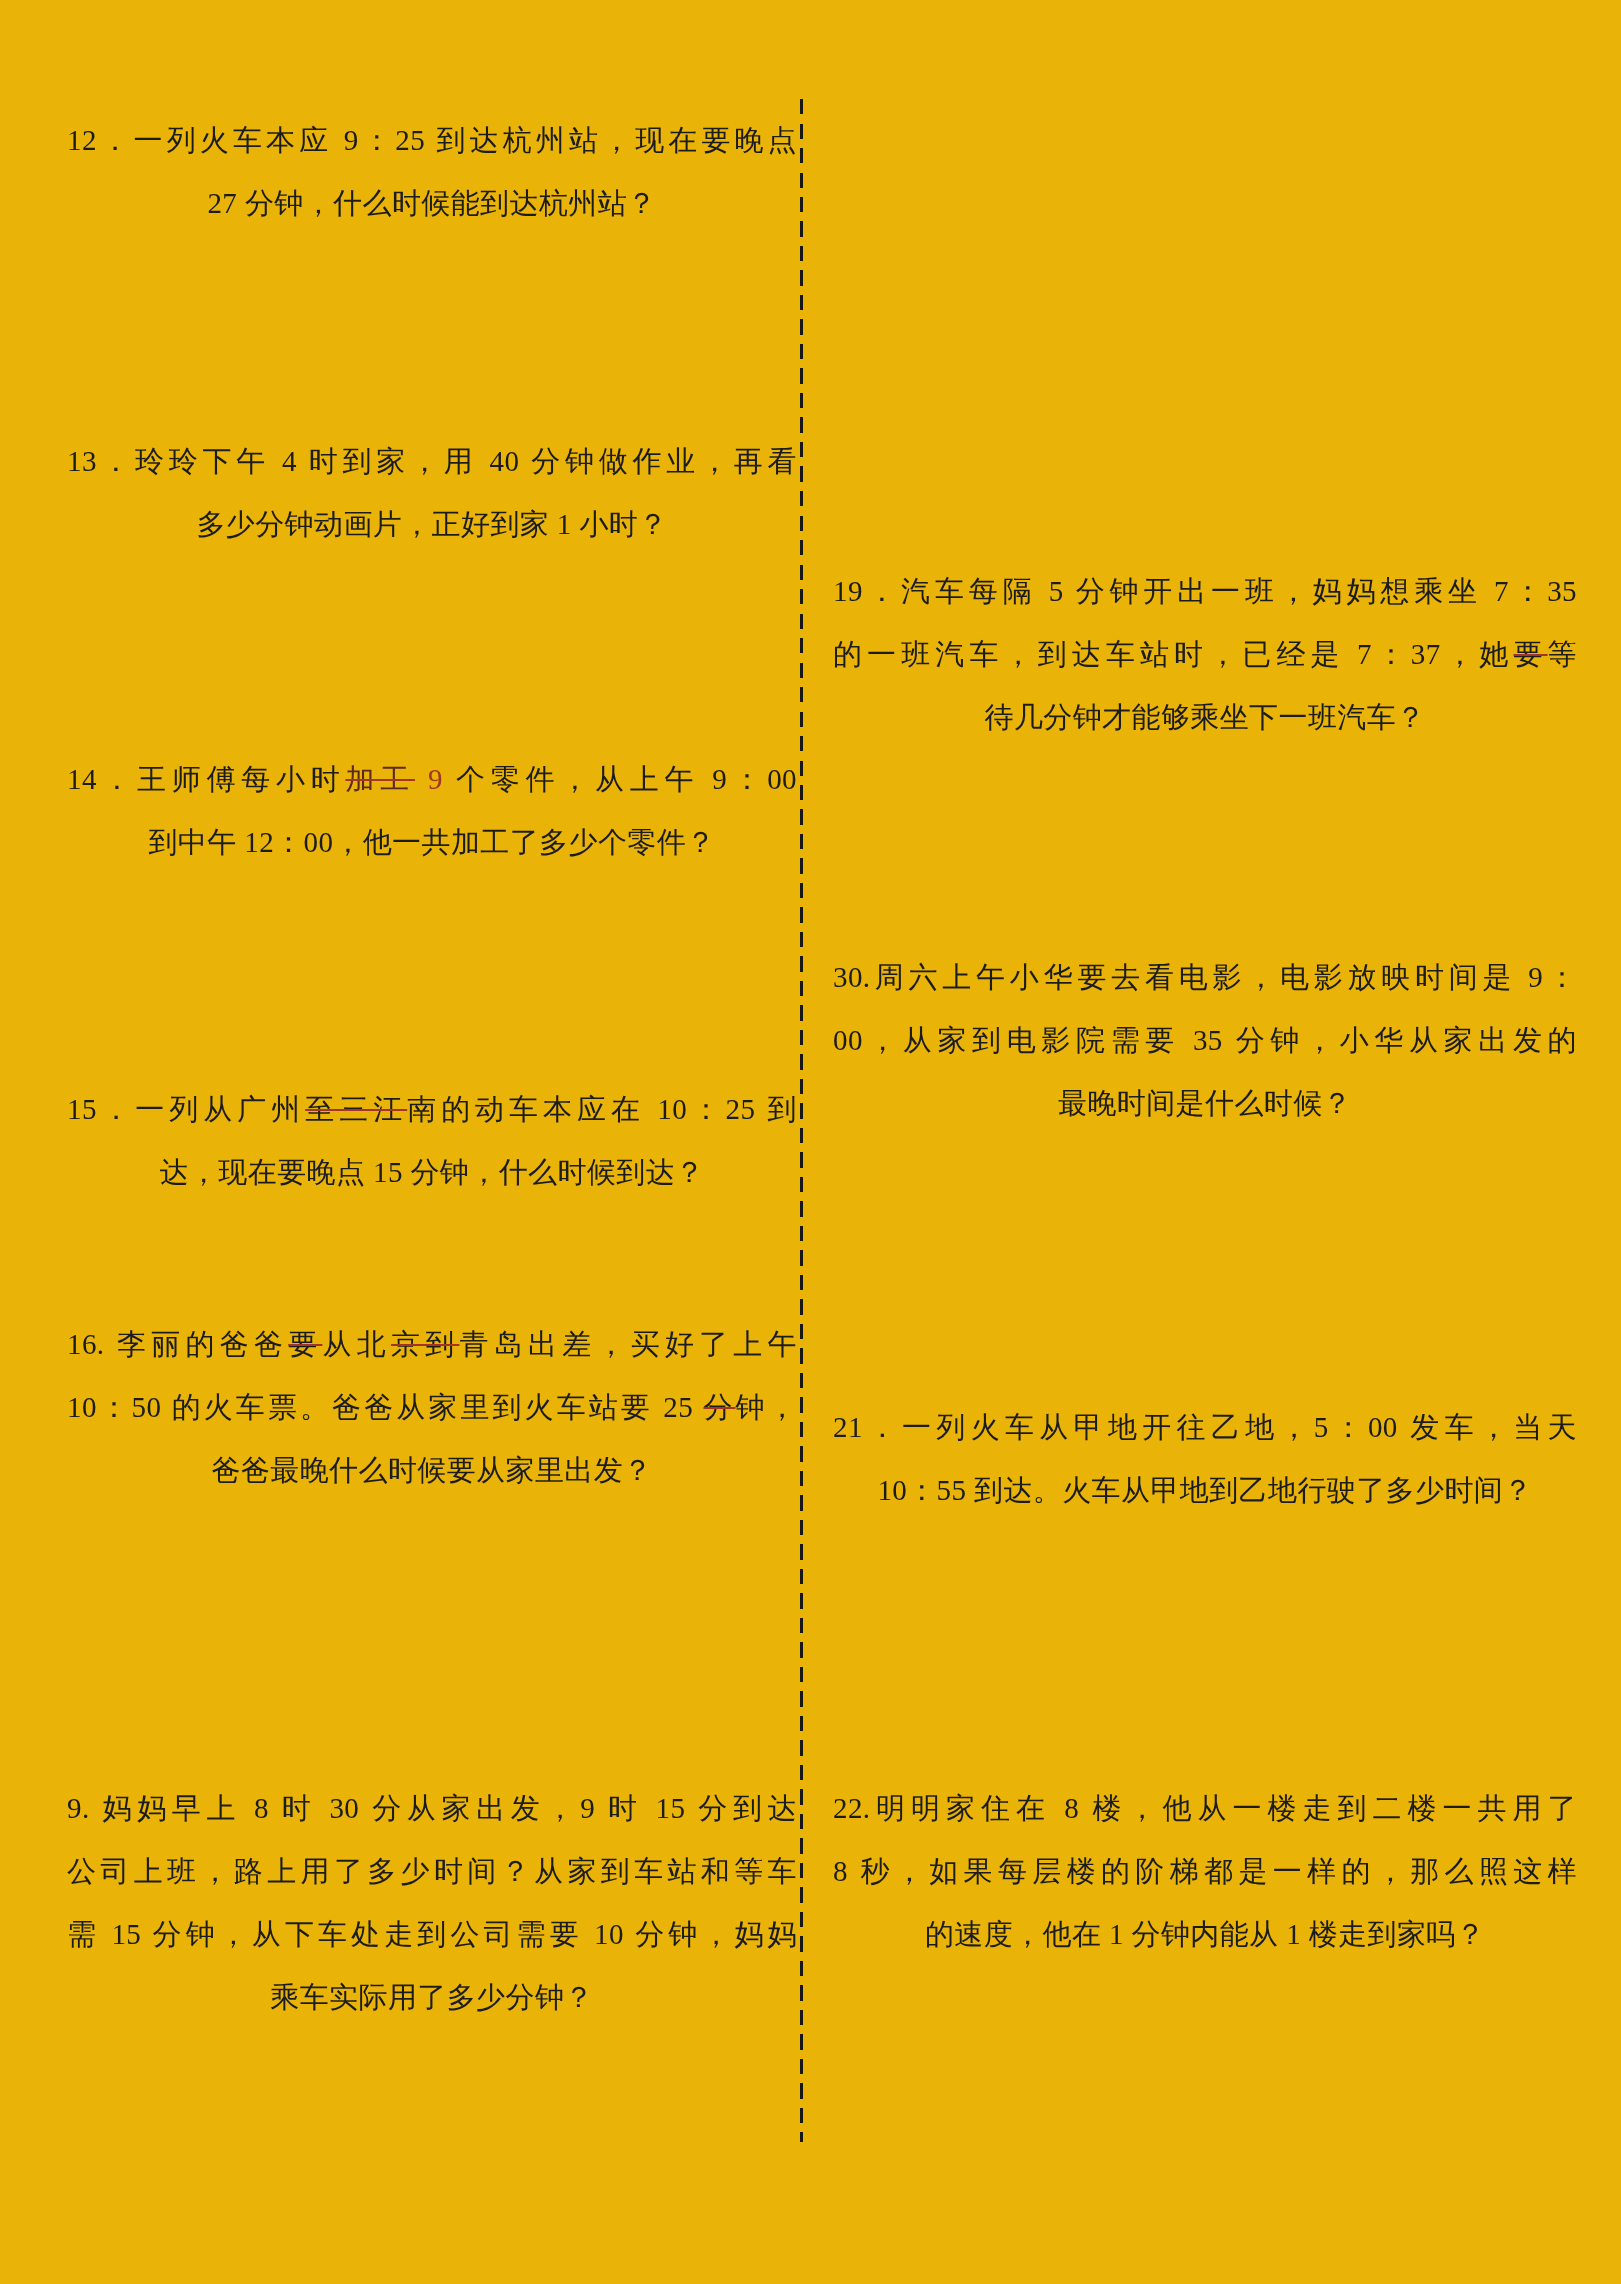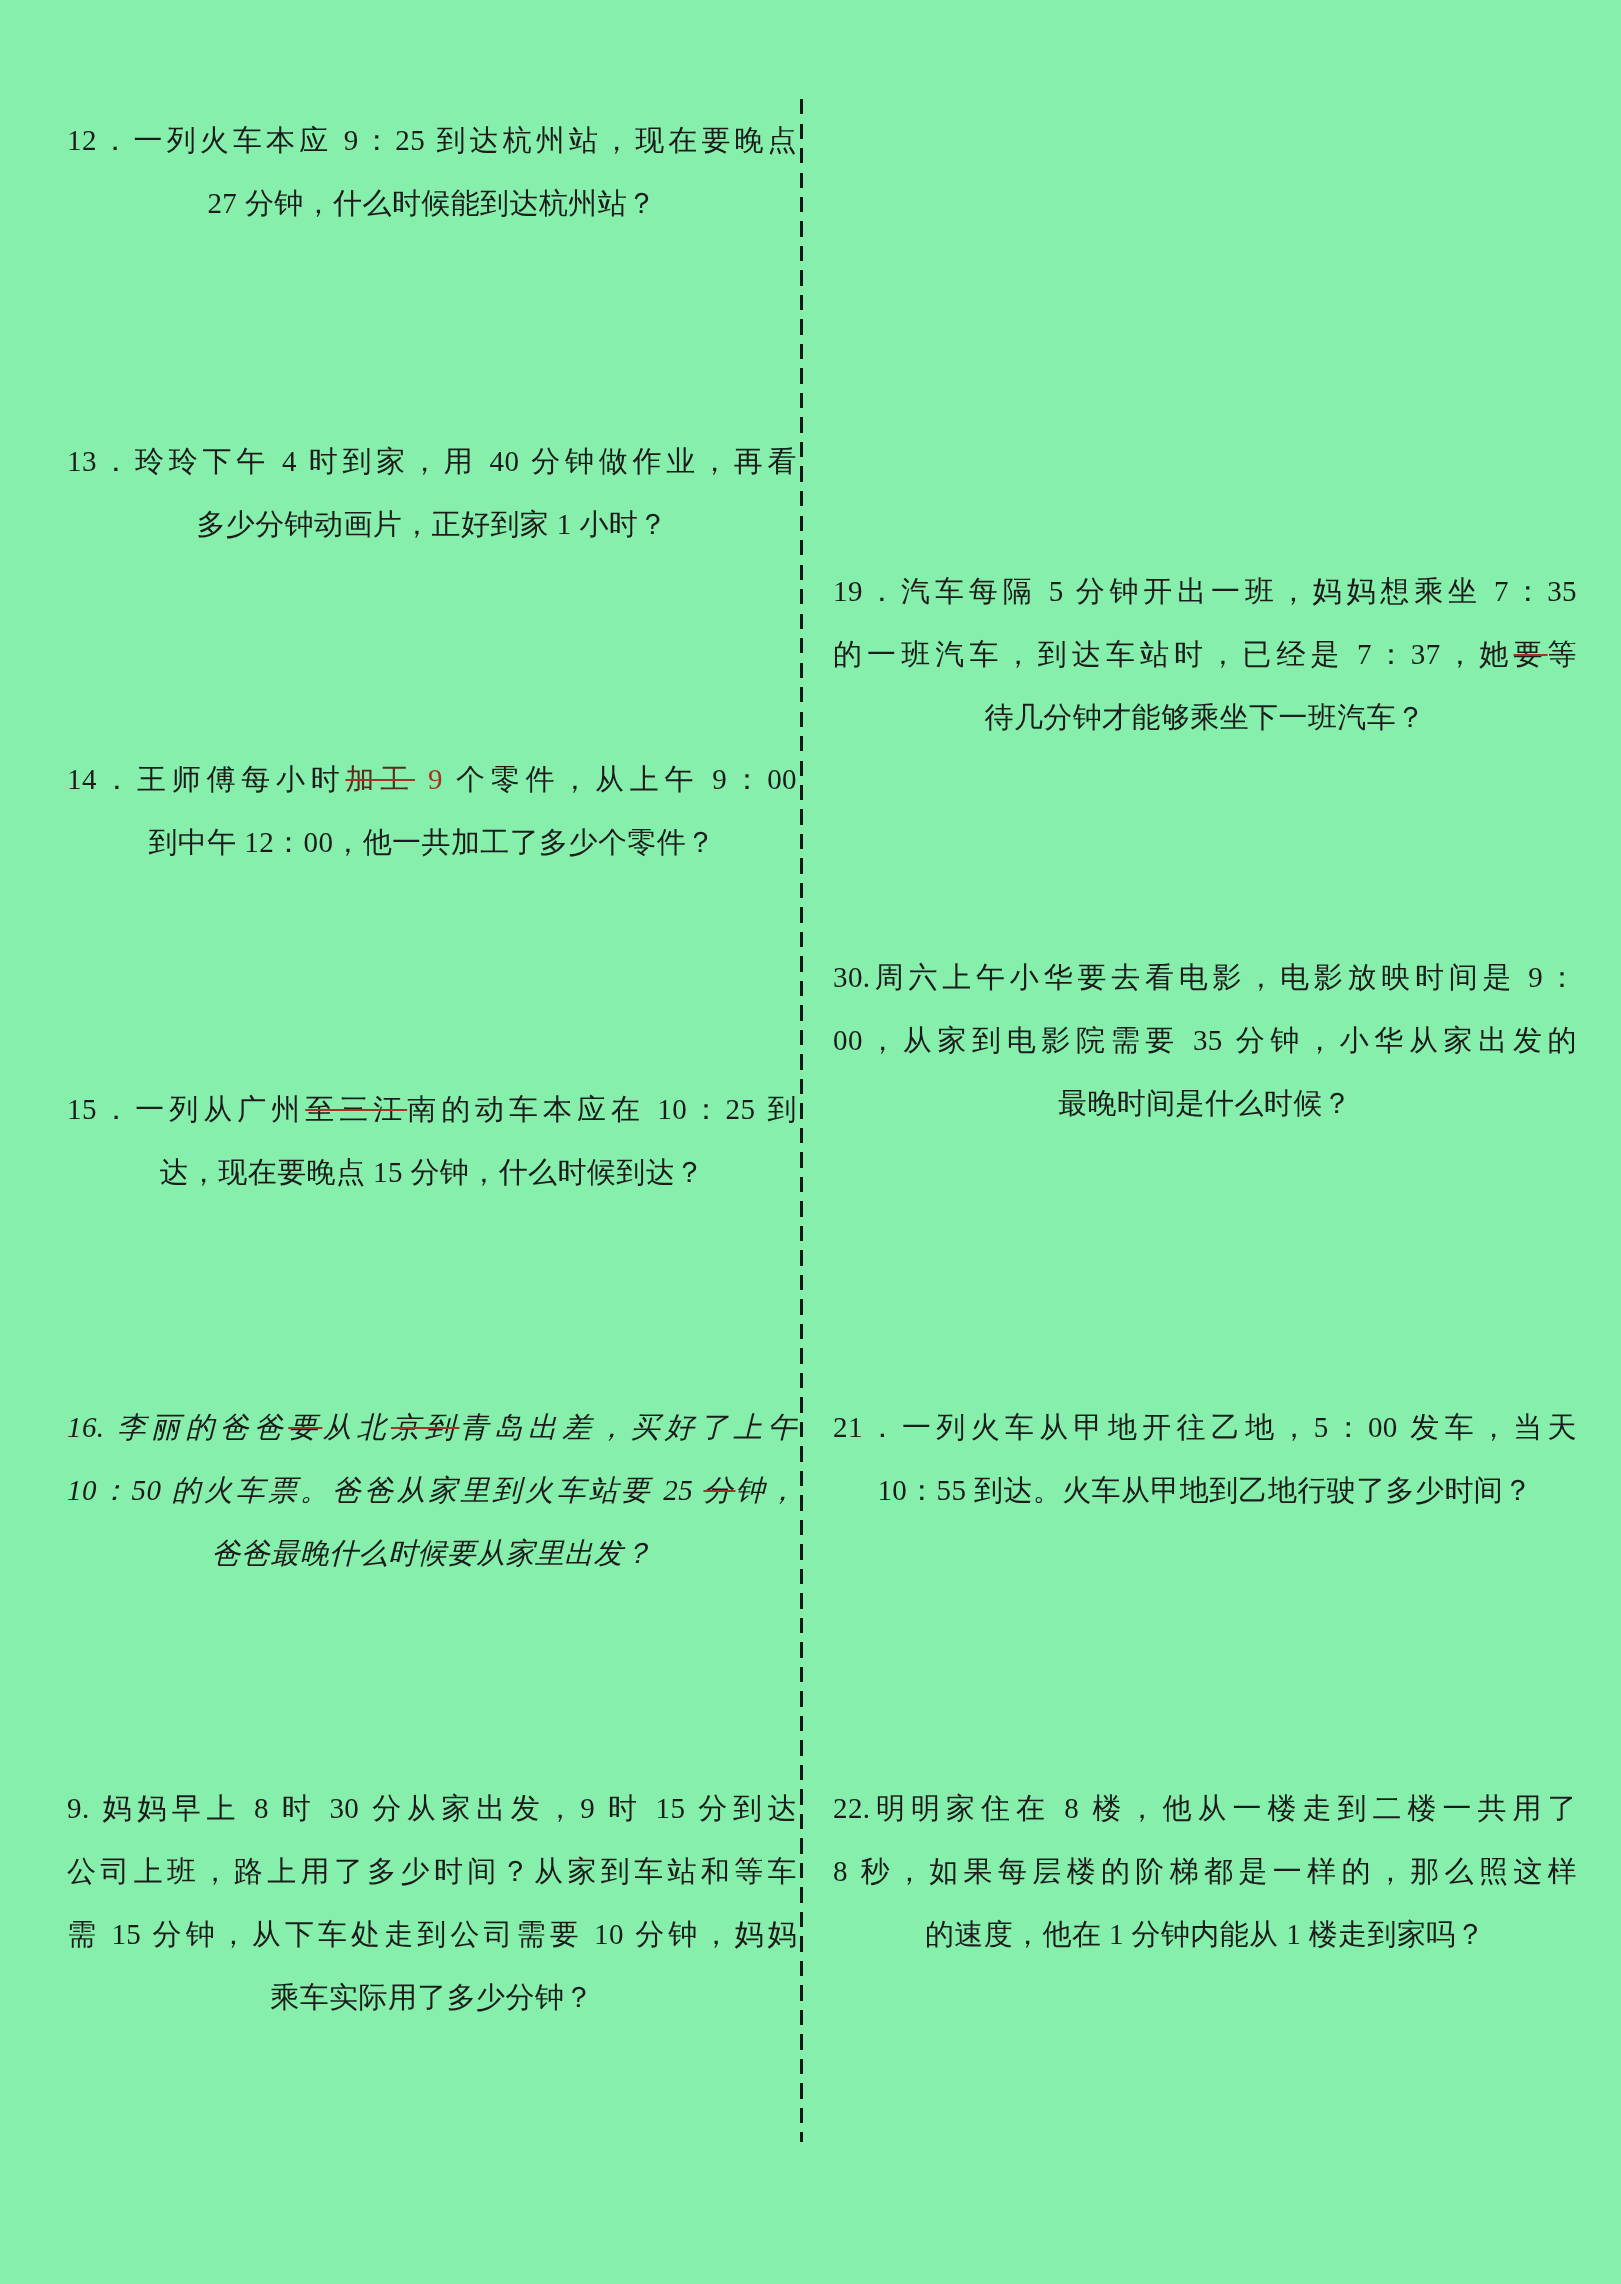--- a/index.html
+++ b/index.html
@@ -4,21 +4,21 @@
 <style>
   html, body {
     margin: 0;
     padding: 0;
     background: #ffffff;
   }
   #worksheet {
     position: relative;
     width: 1621px;
     height: 2284px;
-    background: #86efac;
+    background: #eab308;
     overflow: hidden;
     font-family: "Liberation Serif", "DejaVu Serif", serif;
     color: #1c1c1c;
   }
   .column {
     position: absolute;
     top: 0;
     height: 100%;
   }
   #col-left  { left: 67px;   width: 730px; }
@@ -82,21 +82,21 @@
         <div class="line"><span>多少分钟动画片，正好到家 1 小时？</span></div>
       </div>
       <div class="problem" style="top: 748px;">
         <div class="line just"><span>14．王师傅每小时</span><span class="seg-d">加工</span><span> </span><span class="seg-r">9</span><span> 个零件，从上午 9：00</span></div>
         <div class="line"><span>到中午 12：00，他一共加工了多少个零件？</span></div>
       </div>
       <div class="problem" style="top: 1078px;">
         <div class="line just"><span>15．一列从广州</span><span class="seg-s">至三江</span><span>南的动车本应在 10：25 到</span></div>
         <div class="line"><span>达，现在要晚点 15 分钟，什么时候到达？</span></div>
       </div>
-      <div class="problem" style="top: 1396px; font-style: italic;">
+      <div class="problem" style="top: 1313px;">
         <div class="line just"><span>16. 李丽的爸爸</span><span class="seg-s">要</span><span>从北</span><span class="seg-s">京到</span><span>青岛出差，买好了上午</span></div>
         <div class="line just"><span>10：50 的火车票。爸爸从家里到火车站要 25 </span><span class="seg-s">分</span><span>钟，</span></div>
         <div class="line"><span>爸爸最晚什么时候要从家里出发？</span></div>
       </div>
       <div class="problem" style="top: 1777px;">
         <div class="line just"><span>9. 妈妈早上 8 时 30 分从家出发，9 时 15 分到达</span></div>
         <div class="line just"><span>公司上班，路上用了多少时间？从家到车站和等车</span></div>
         <div class="line just"><span>需 15 分钟，从下车处走到公司需要 10 分钟，妈妈</span></div>
         <div class="line"><span>乘车实际用了多少分钟？</span></div>
       </div>

